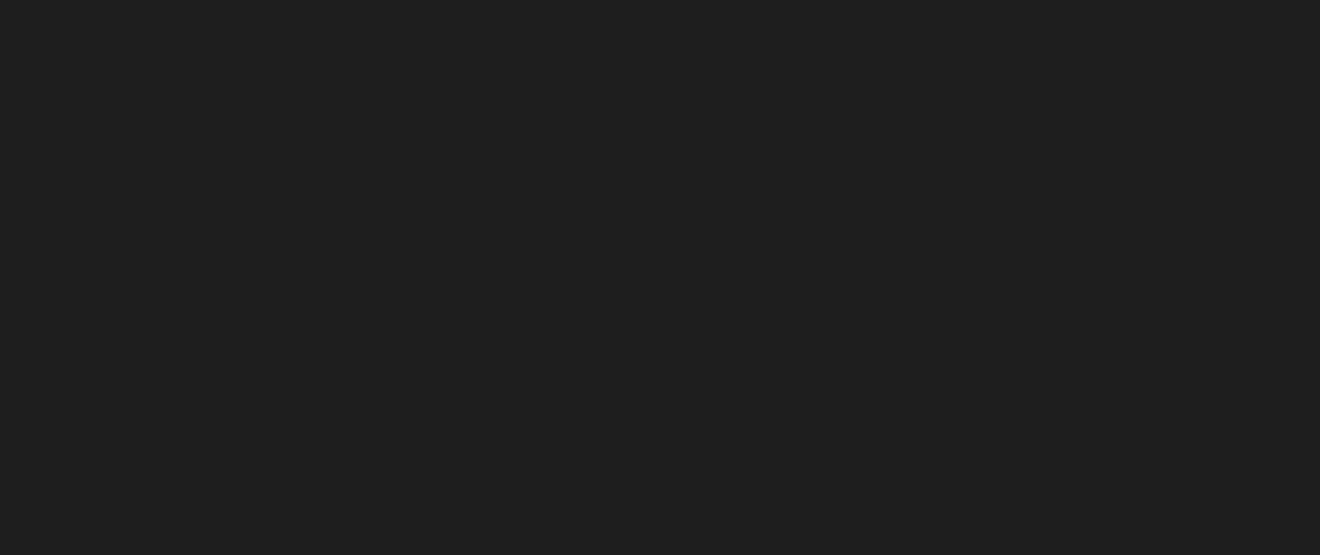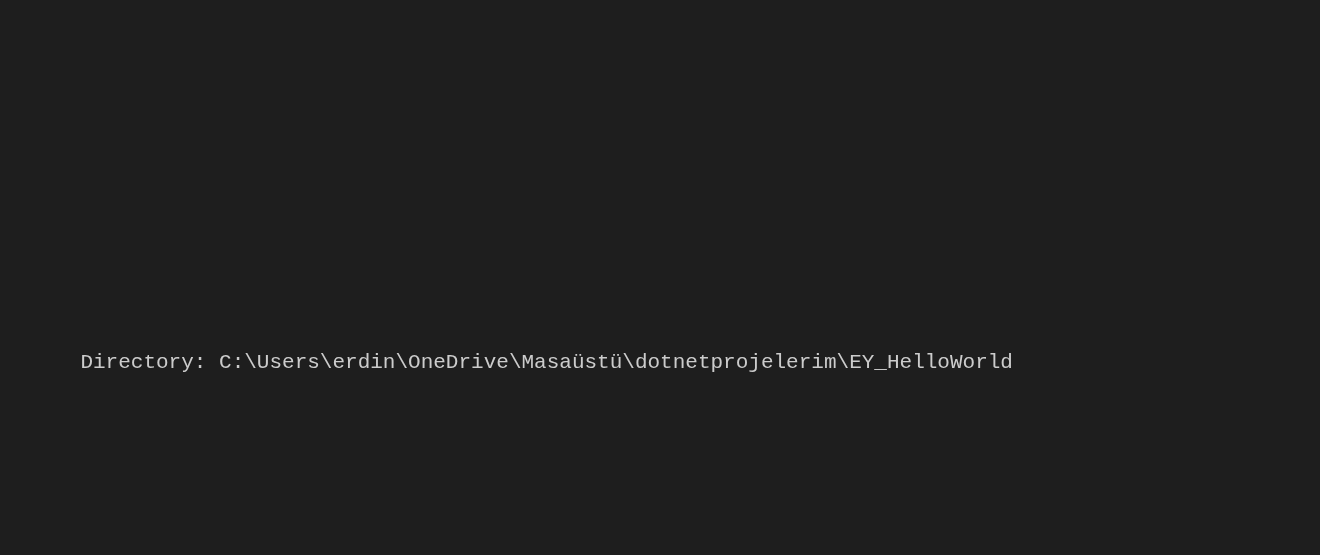--- a/index.html
+++ b/index.html
@@ -29,21 +29,20 @@
     }
   </style>
 </head>
 <body>
 
 <div class="terminal">
 
   <div class="blank-line"></div>
   <div class="blank-line"></div>
 
-  <div class="dir-line"><span>Directory: </span><span>C:\Users\erdin\OneDrive\Masaüstü\dotnetprojelerim\EY_HelloWorld</span></div>
 
   <div class="blank-line"></div>
   
 
   
 
   
 
   
 

